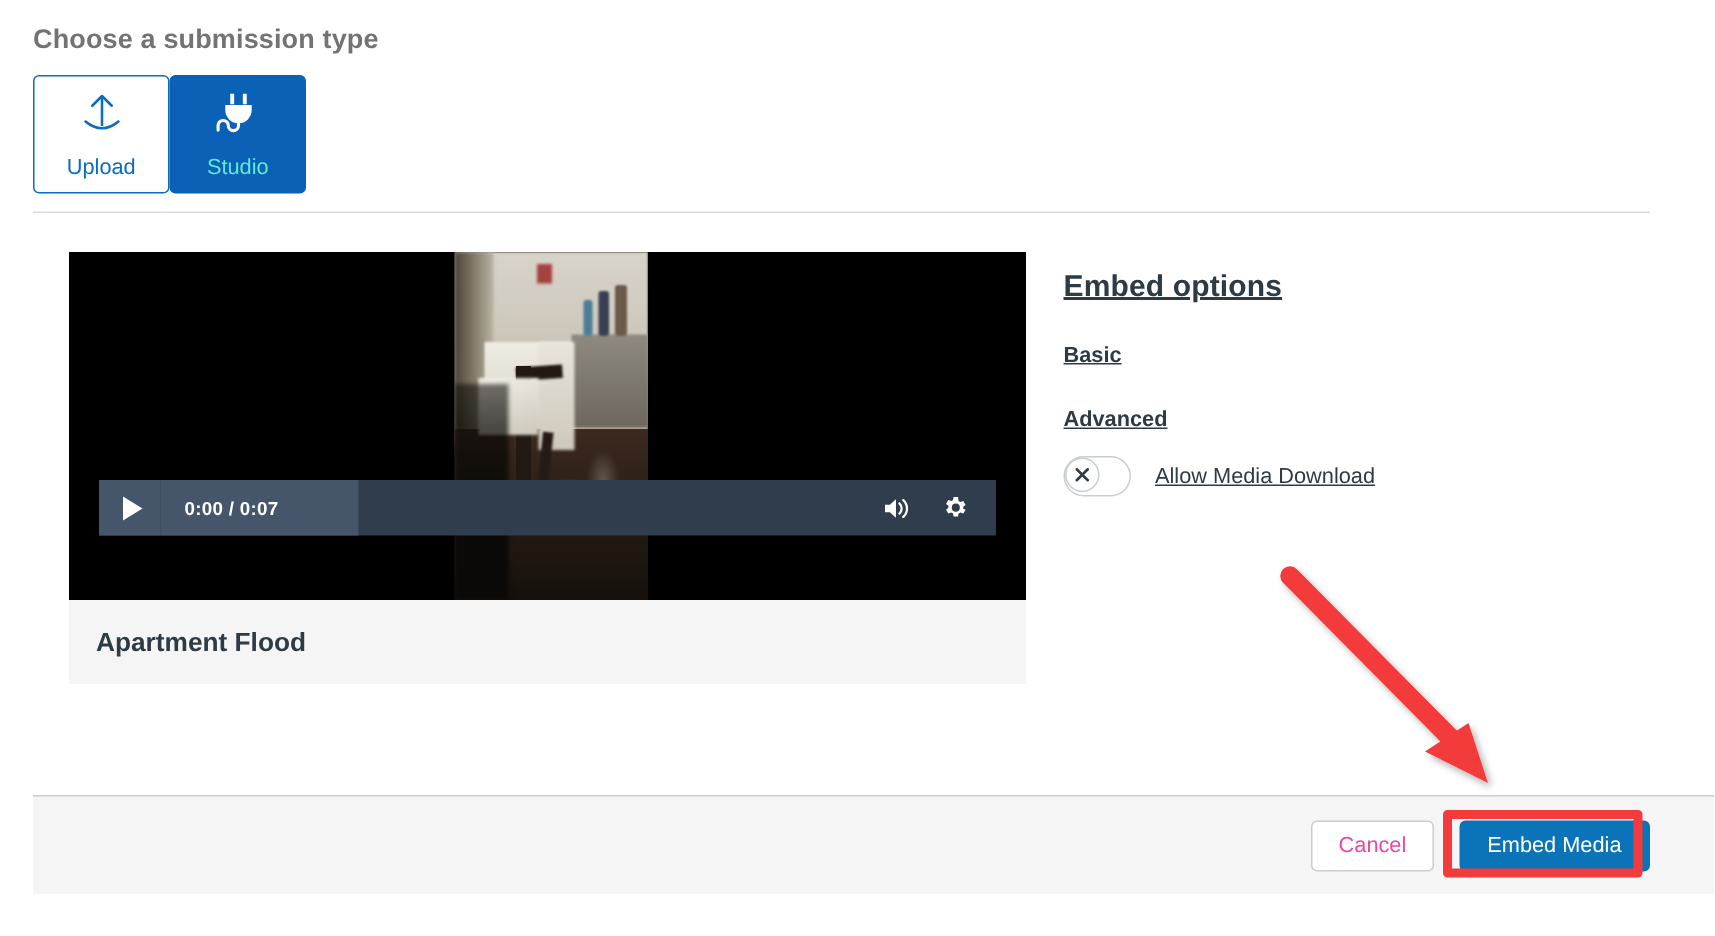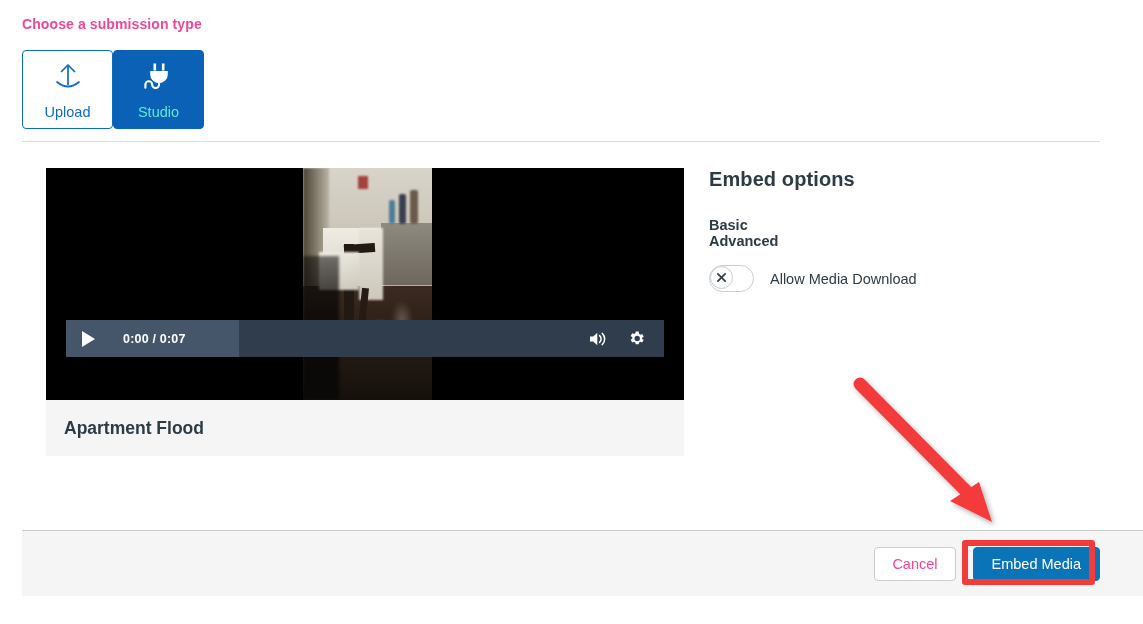--- a/index.html
+++ b/index.html
@@ -12,23 +12,23 @@
     position: relative;
     overflow: hidden;
     color: #2d3b45;
   }
 
   
   .page-heading {
     position: absolute;
     left: 22px;
     top: 16px;
-    font-size: 14px;
+    font-size: 18px;
     font-weight: bold;
-    color: #ec4899;
+    color: #737373;
     letter-spacing: 0.1px;
   }
 
   .type-row {
     position: absolute;
     left: 22px;
     top: 50px;
     display: flex;
   }
 
@@ -232,21 +232,21 @@
     align-items: center;
     padding-left: 18px;
   }
   .media-title {
     font-size: 17.5px;
     font-weight: bold;
     color: #2d3b45;
   }
 
   
-  .embed-panel { position: absolute; left: 709px; top: 168px; width: 400px; }
+  .embed-panel { position: absolute; left: 709px; top: 180px; width: 400px; text-decoration: underline; }
   .embed-h1 {
     font-size: 20px;
     font-weight: bold;
     color: #2d3b45;
     letter-spacing: 0.1px;
   }
   .embed-sub {
     font-size: 14.5px;
     font-weight: bold;
     color: #2d3b45;
@@ -424,21 +424,21 @@
 
 </div>
 
 <div class="embed-panel">
 
   <div class="embed-h1">Embed options</div>
 
   <div style="margin-top:26px;" class="embed-sub">Basic</div>
 
 
-  <div style="" class="embed-sub">Advanced</div>
+  <div style="margin-top:27px;" class="embed-sub">Advanced</div>
 
   <div class="opt-row" style="margin-top:16px;">
     <span class="toggle off">
       <span class="knob">
         <svg width="11" height="11" viewBox="0 0 12 12">
           <line x1="2" y1="2" x2="10" y2="10" stroke="#2d3b45" stroke-width="1.8" stroke-linecap="round"></line>
           <line x1="10" y1="2" x2="2" y2="10" stroke="#2d3b45" stroke-width="1.8" stroke-linecap="round"></line>
         </svg>
       </span>
     </span>

